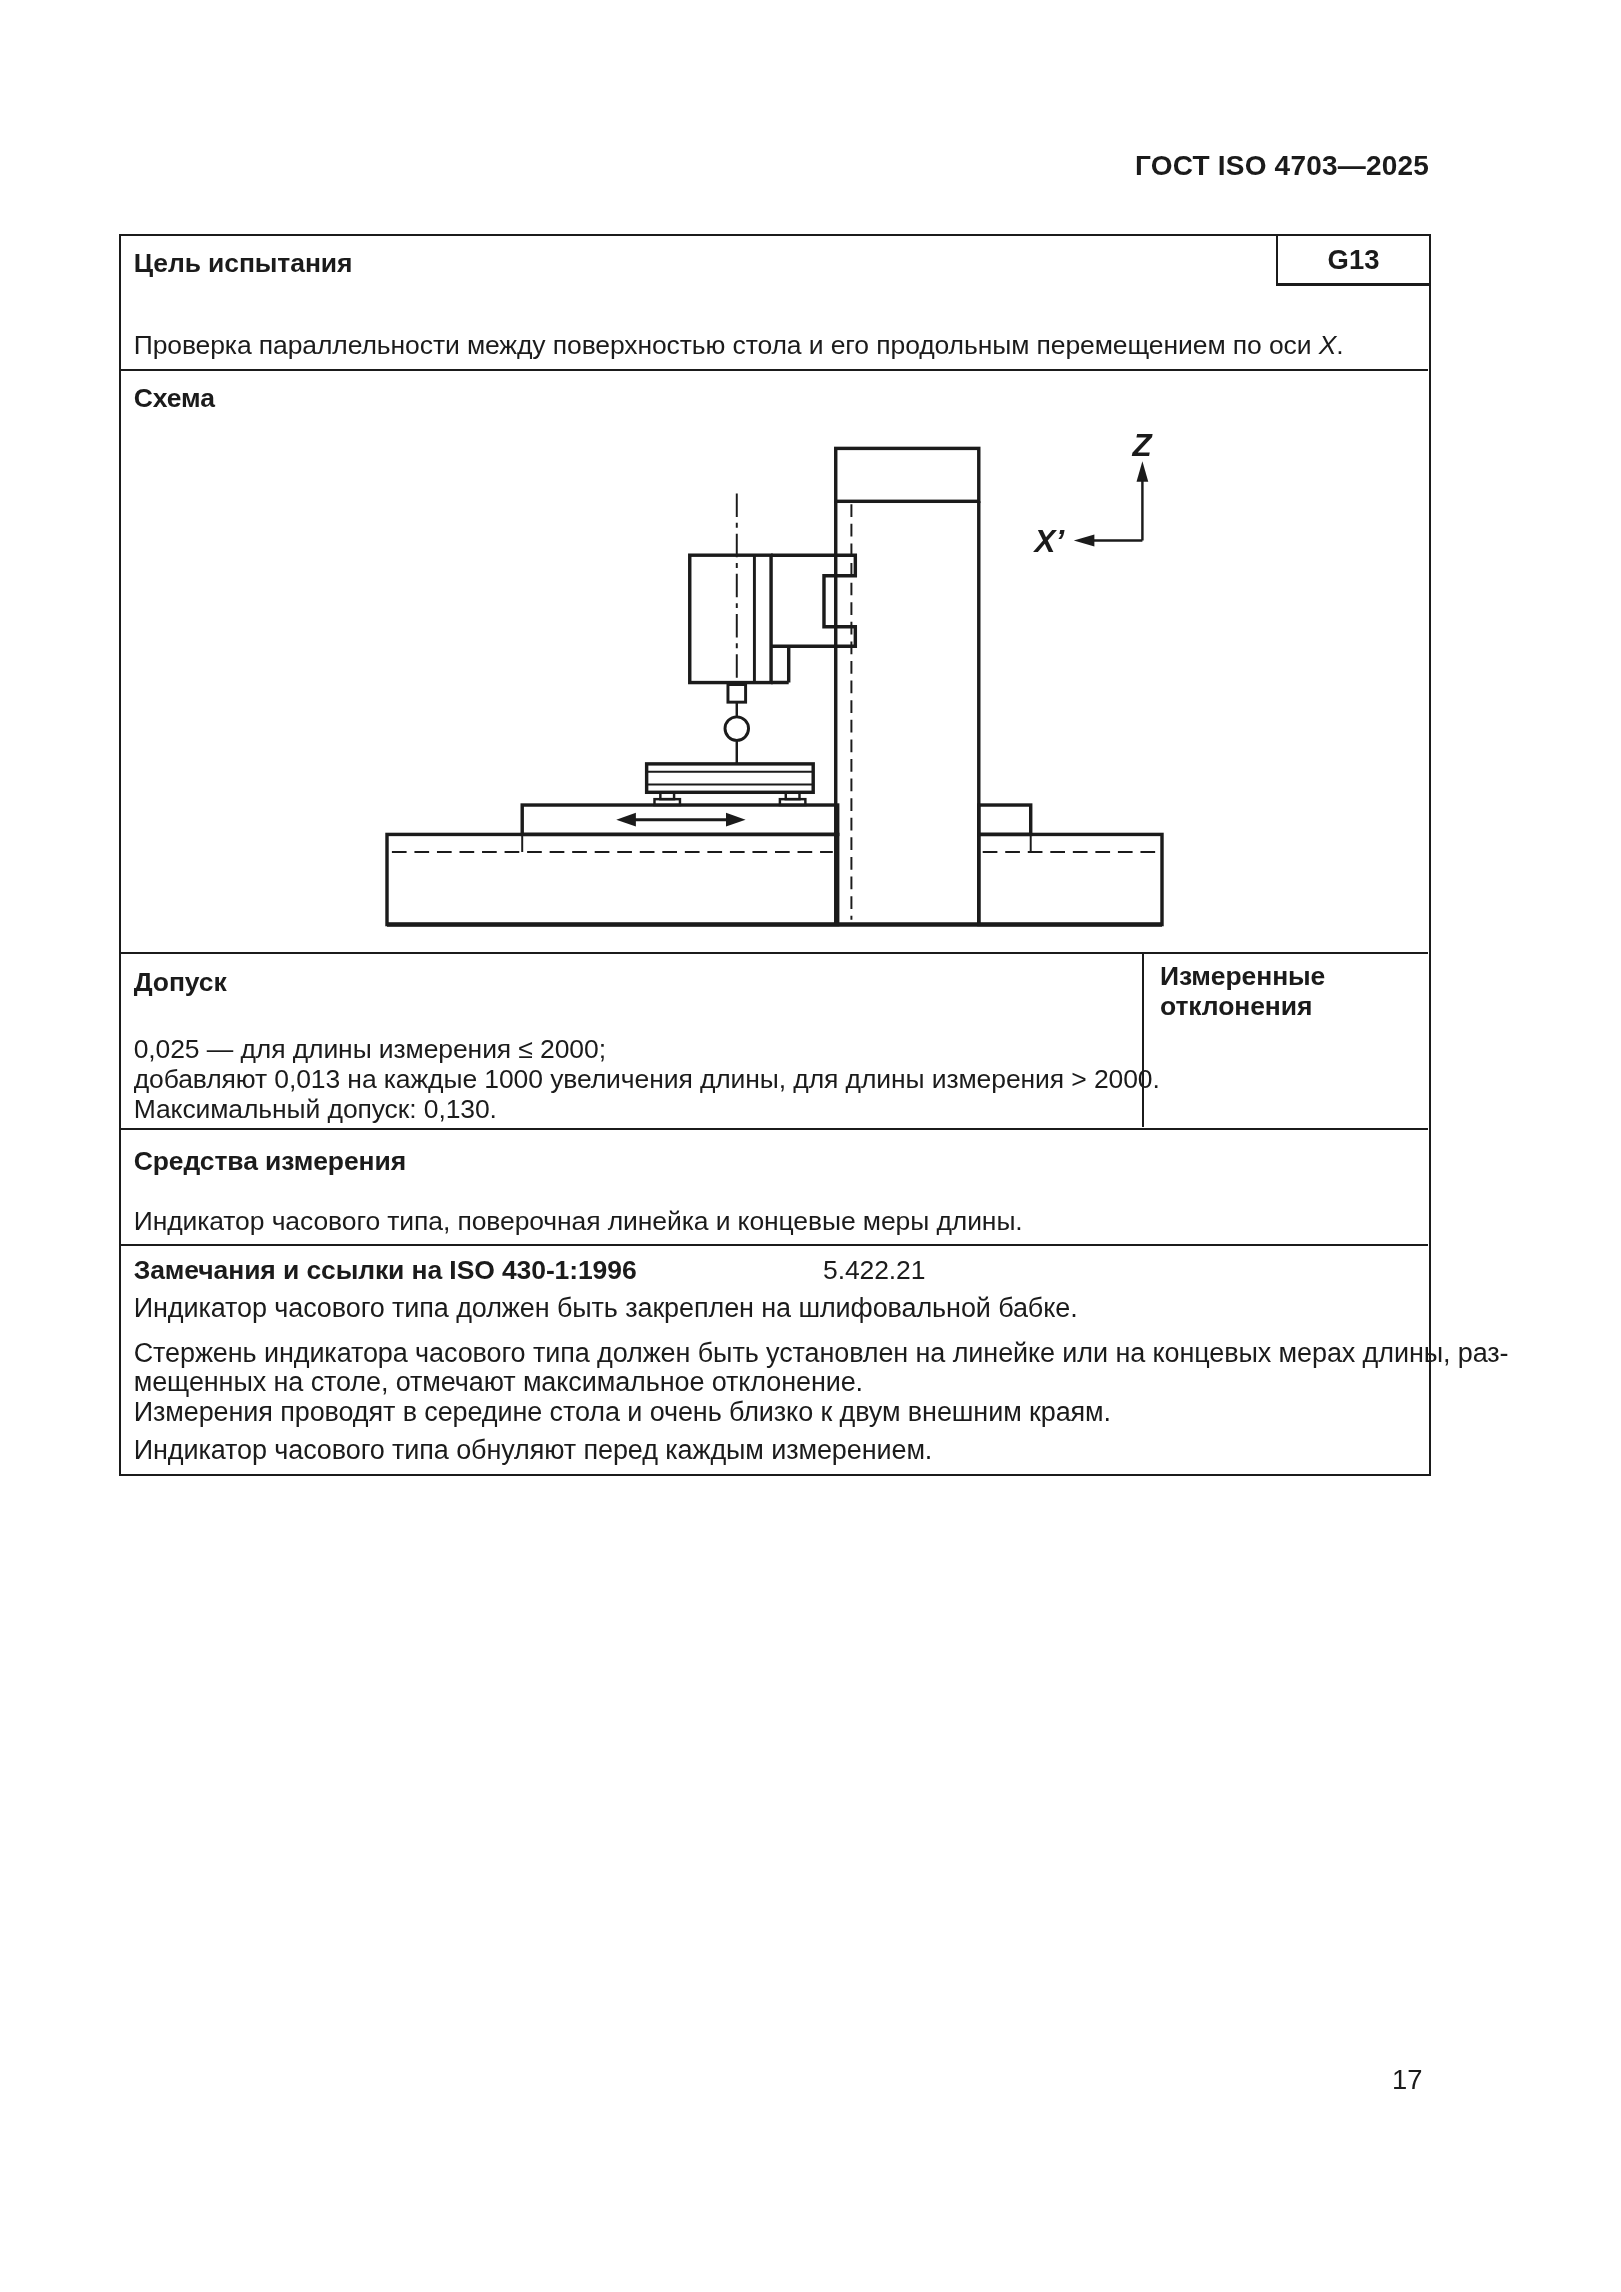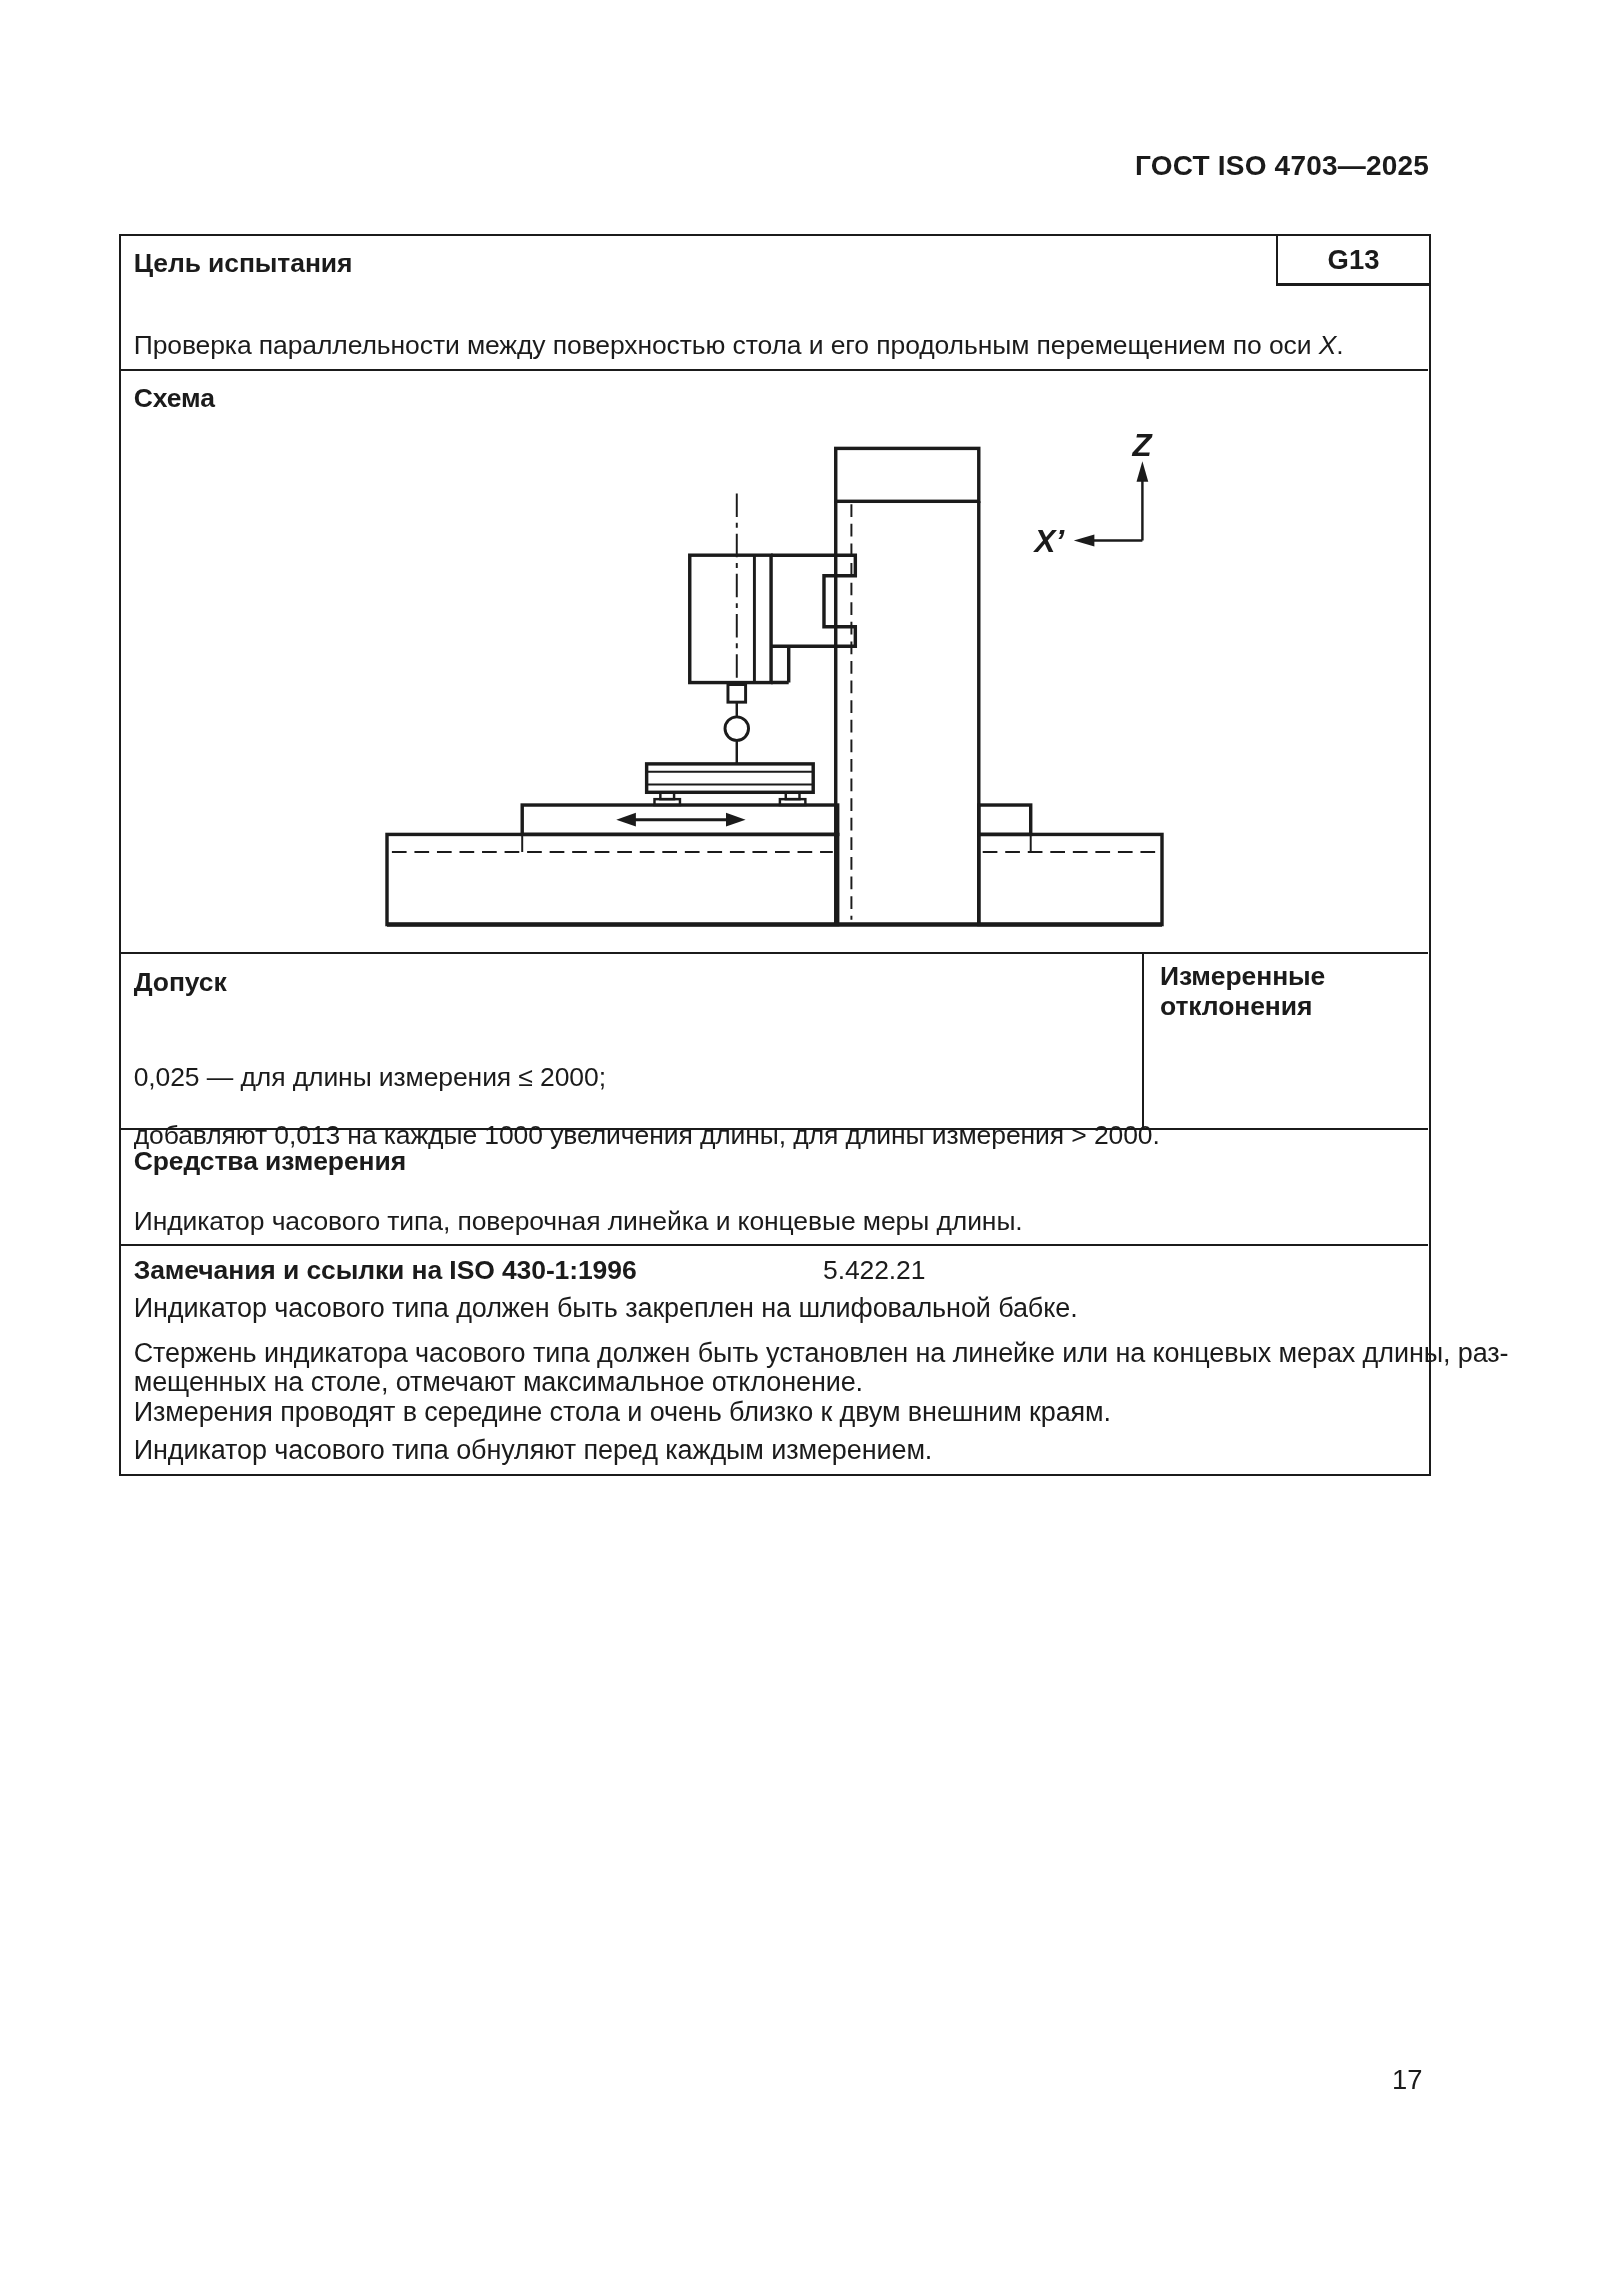--- a/index.html
+++ b/index.html
@@ -32,21 +32,21 @@
   .g13cell{
     top:0;right:0;width:153px;height:50px;
     border-left:2.9px solid #1b1b1b;
     border-bottom:3.9px solid #1b1b1b;
     display:flex;align-items:center;justify-content:center;
     font-size:27.4px;font-weight:bold;
     box-sizing:border-box;
   }
   .vdivider{left:1021px;top:716px;height:175px;width:0;border-left:2.9px solid #1b1b1b;}
   .tol-lines{left:12.7px;top:798px;font-size:26.5px;line-height:30px;letter-spacing:-0.1px;}
-  .tol-lines div{white-space:nowrap;margin-top:28px;}
+  .tol-lines div{white-space:nowrap;}
   .measured{left:1039px;top:725px;width:245px;font-size:26.5px;font-weight:bold;line-height:30px;letter-spacing:-0.1px;}
   .notes-title{left:12.7px;top:1019px;}
   .notes-ref{left:702px;top:1019px;font-weight:normal;}
   .note{left:12.7px;font-size:27px;line-height:29px;letter-spacing:-0.1px;}
   .note div{white-space:nowrap;}
   .ital{font-style:italic;}
   .page-number{position:absolute;left:1392px;top:2064px;font-size:27.4px;}
   svg text{font-family:"Liberation Sans", sans-serif;}
 </style>
 </head>
@@ -121,20 +121,21 @@
         <text x="1056" y="565" font-size="32" font-style="italic" font-weight="bold" fill="#1b1b1b">X’</text>
       </g>
     </svg>
 
     <div class="abs hline" style="top:716px;"></div>
 
     <div class="abs lbl" style="left:12.7px;top:731px;">Допуск</div>
     <div class="abs tol-lines">
       <div>0,025 — для длины измерения ≤ 2000;</div>
       <div>добавляют 0,013 на каждые 1000 увеличения длины, для длины измерения &gt; 2000.</div>
+      <div>Максимальный допуск: 0,130.</div>
     </div>
     <div class="abs vdivider"></div>
     <div class="abs measured">Измеренные отклонения</div>
 
     <div class="abs hline" style="top:892px;"></div>
 
     <div class="abs lbl" style="left:12.7px;top:910px;">Средства измерения</div>
     <div class="abs txt" style="left:12.7px;top:970px;">Индикатор часового типа, поверочная линейка и концевые меры длины.</div>
 
     <div class="abs hline" style="top:1008px;"></div>

